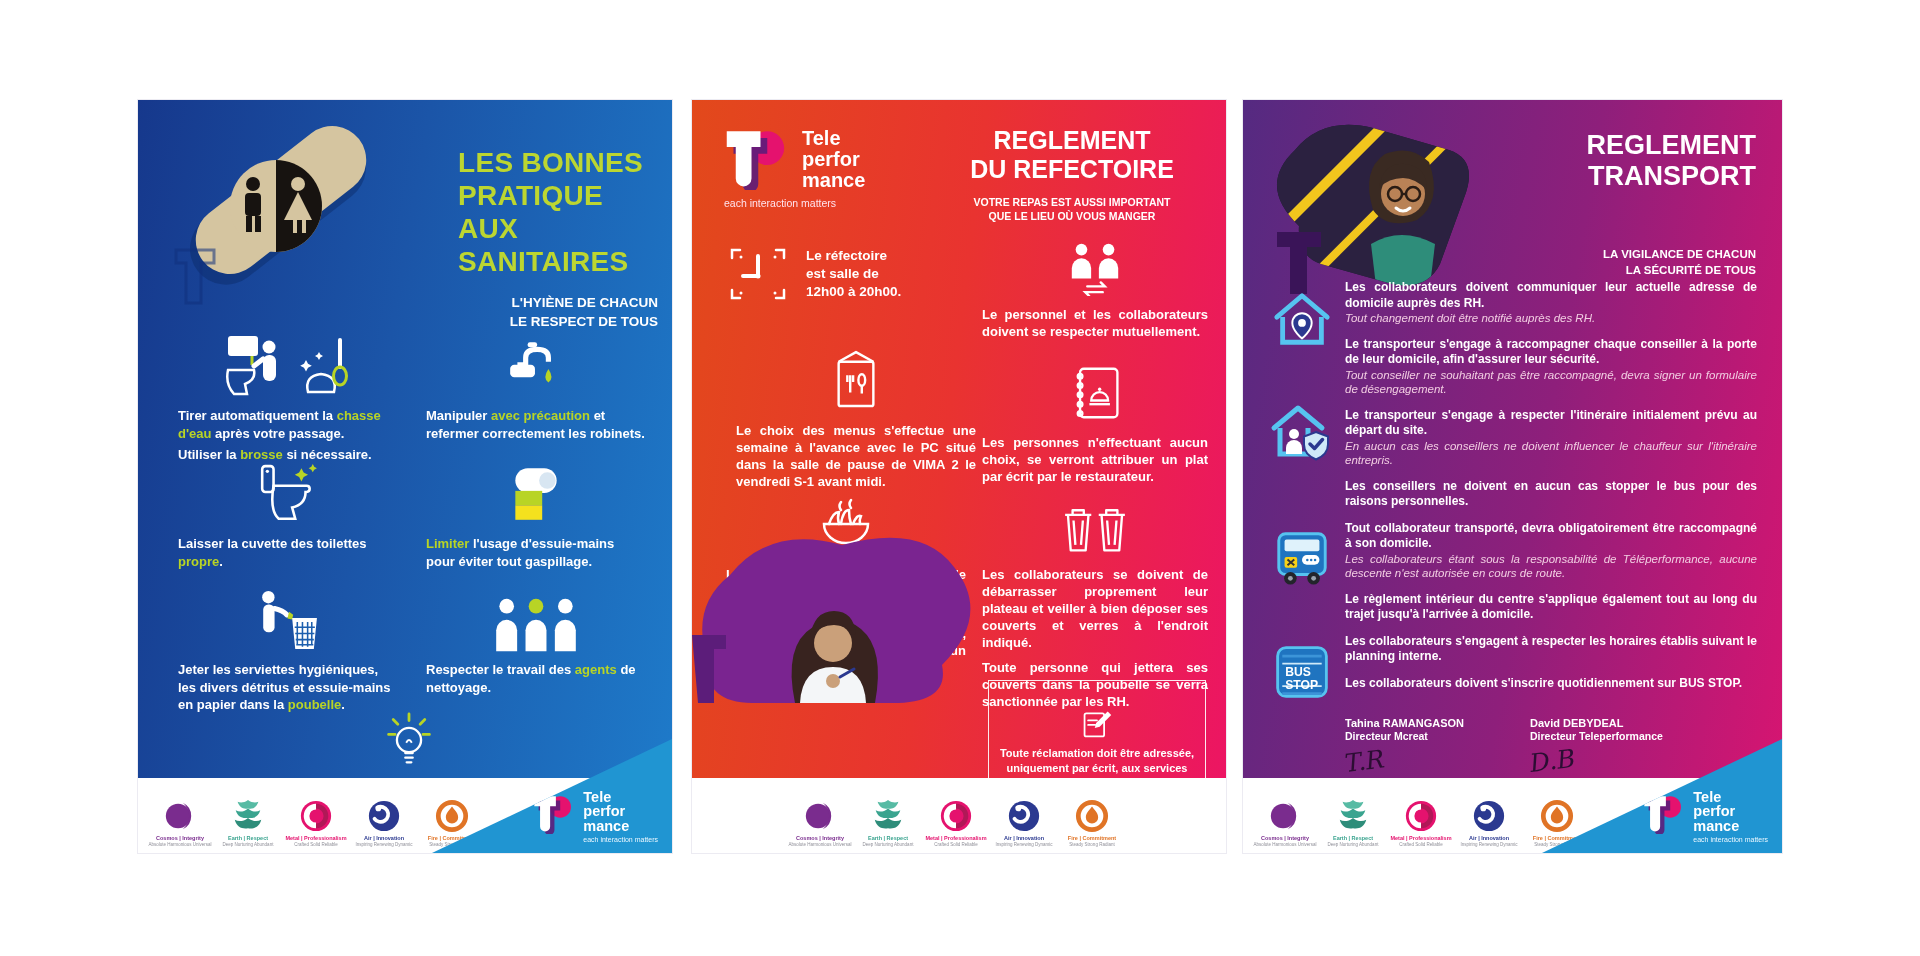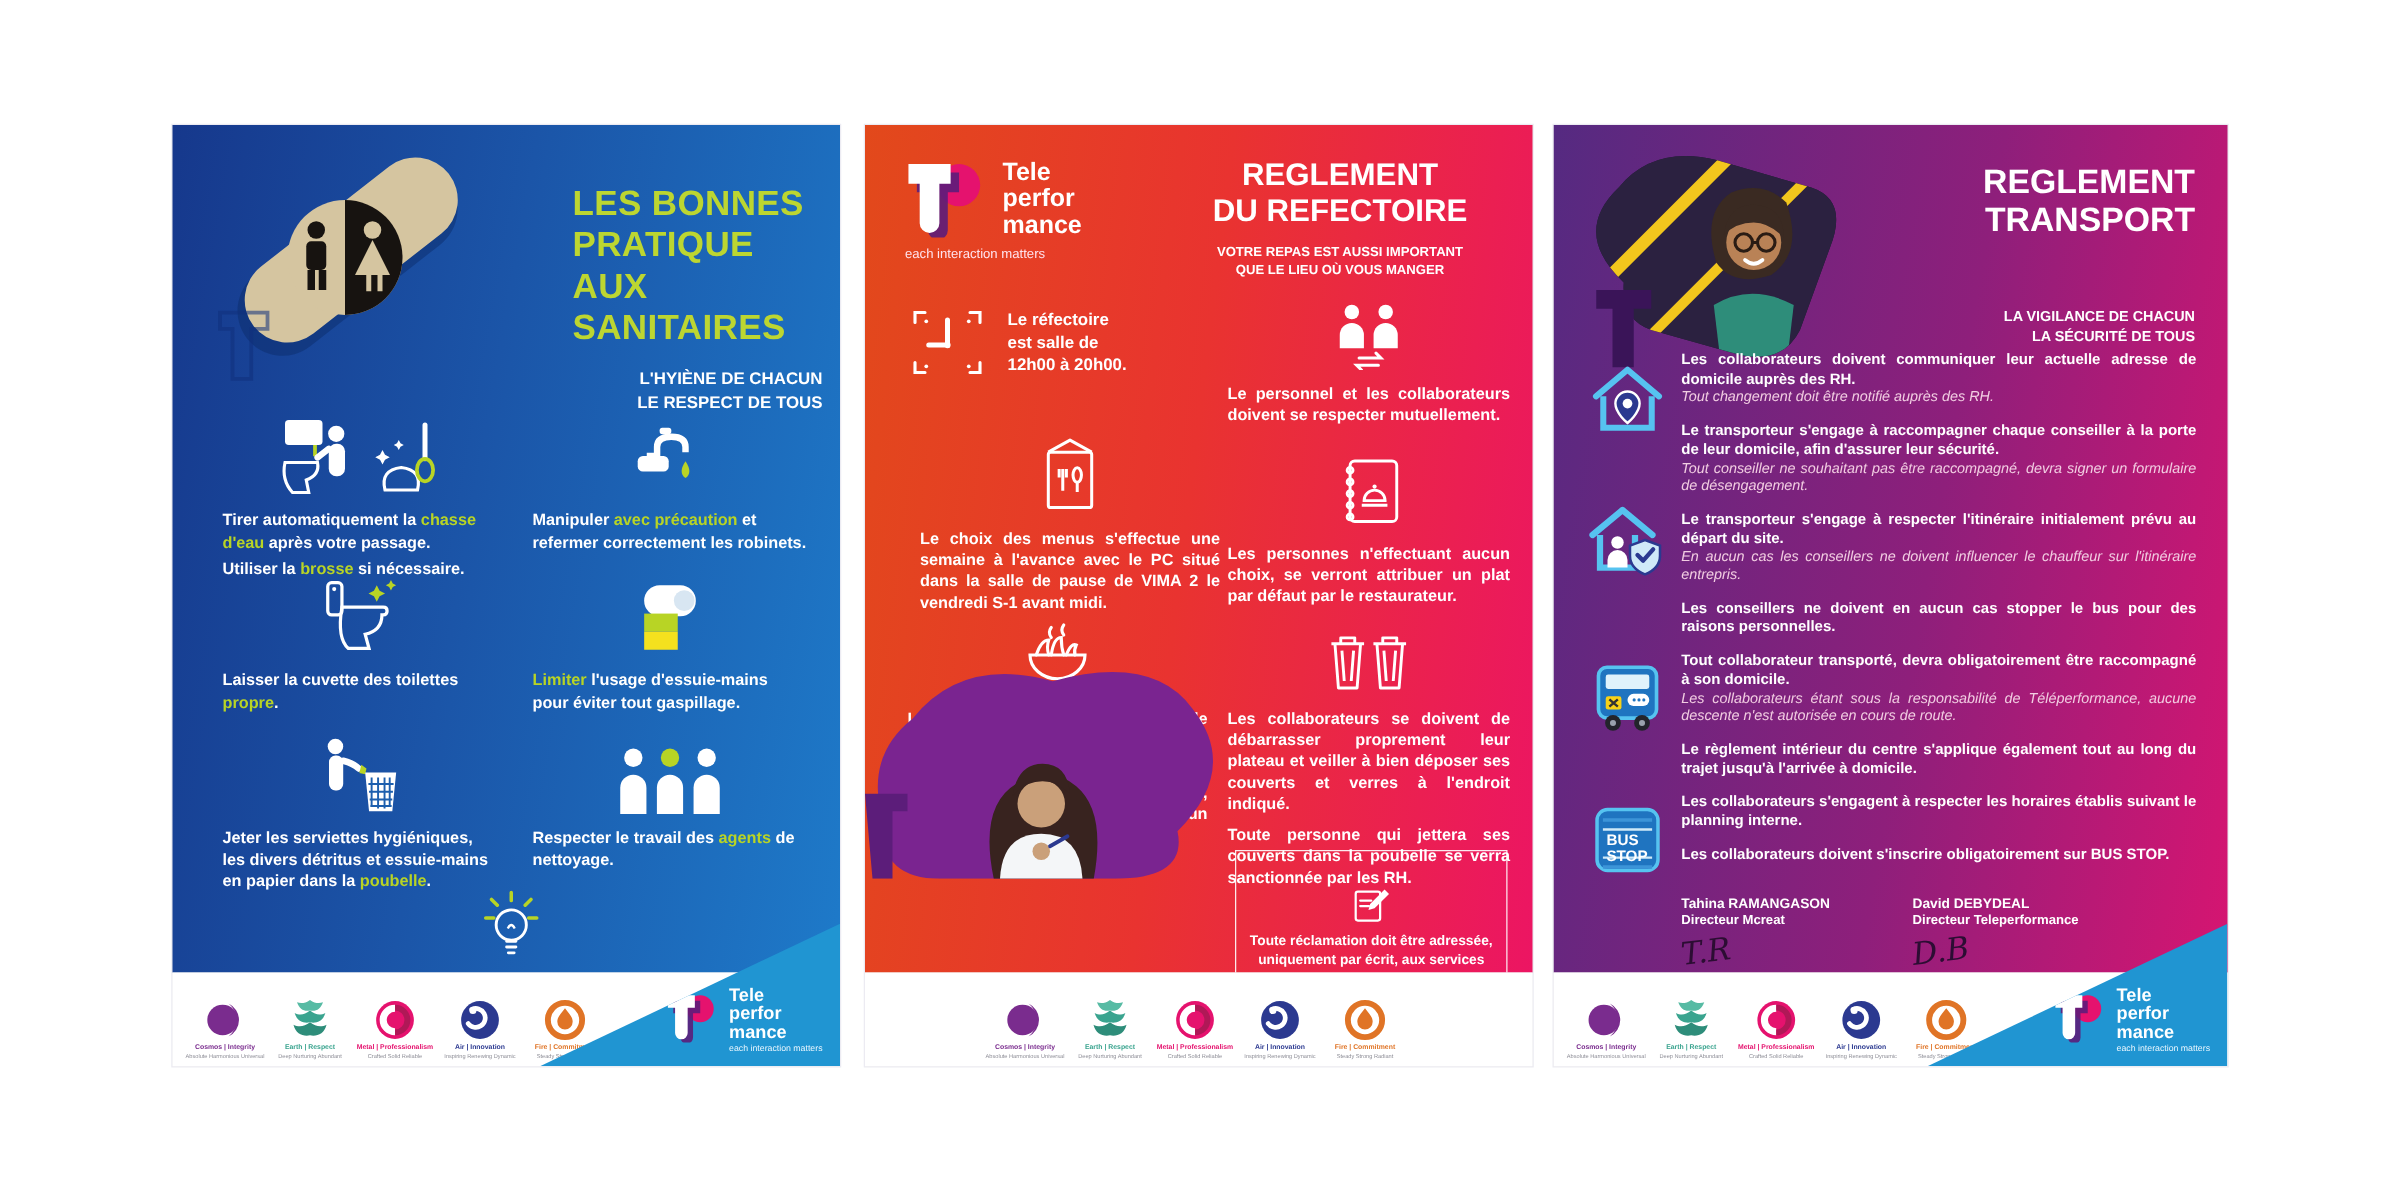--- a/index.html
+++ b/index.html
@@ -403,21 +403,21 @@
               <circle cx="14" cy="24" r="2.5"></circle>
               <circle cx="14" cy="34" r="2.5"></circle>
           <circle cx="14" cy="44" r="2.5"></circle>
               <circle cx="14" cy="54" r="2.5"></circle>
           <path d="M26 40 a9 9 0 0 1 18 0 z"></path>
           <path d="M24 44 h22"></path>
         </g>
         <circle cx="35" cy="28" r="1.8" fill="#fff"></circle>
       </svg>
         </div>
-      <div class="p2-text">Les personnes n'effectuant aucun choix, se verront attribuer un plat par défaut par le restaurateur.</div>
+      <div class="p2-text">Les personnes n'effectuant aucun choix, se verront attribuer un plat par écrit par le restaurateur.</div>
     </div>
 
     <div class="p2-item" style="left:290px;top:400px;width:226px;">
       <div class="ic">
           <svg width="70" height="56" viewBox="0 0 72 60">
         <g fill="none" stroke="#fff" stroke-width="2.5" stroke-linejoin="round">
           <path d="M4 16 h28 M7 16 l3 38 h16 l3 -38"></path>
           <path d="M12 16 v-5 h12 v5"></path>
           <path d="M13 22 l2 26 M23 22 l-2 26"></path>
           <path d="M40 16 h28 M43 16 l3 38 h16 l3 -38"></path>
@@ -606,21 +606,21 @@
           <div class="rule-bold">Tout collaborateur transporté, devra obligatoirement être raccompagné à son domicile.</div>
           <div class="rule-italic">Les collaborateurs étant sous la responsabilité de Téléperformance, aucune descente n'est autorisée en cours de route.</div>
         </div>
       <div class="rule">
           <div class="rule-bold">Le règlement intérieur du centre s'applique également tout au long du trajet jusqu'à l'arrivée à domicile.</div>
         </div>
       <div class="rule">
           <div class="rule-bold">Les collaborateurs s'engagent à respecter les horaires établis suivant le planning interne.</div>
         </div>
       <div class="rule">
-          <div class="rule-bold">Les collaborateurs doivent s'inscrire obligatoirement sur BUS STOP.</div>
+          <div class="rule-bold">Les collaborateurs doivent s'inscrire quotidiennement sur BUS STOP.</div>
         </div>
     </div>
 
     <div class="p3-sign">
       <div class="sig-col">
         <div class="sig-name">Tahina RAMANGASON</div>
         <div class="sig-role">Directeur Mcreat</div>
         <div class="sig-script">T.R</div>
       </div>
       <div class="sig-col">

